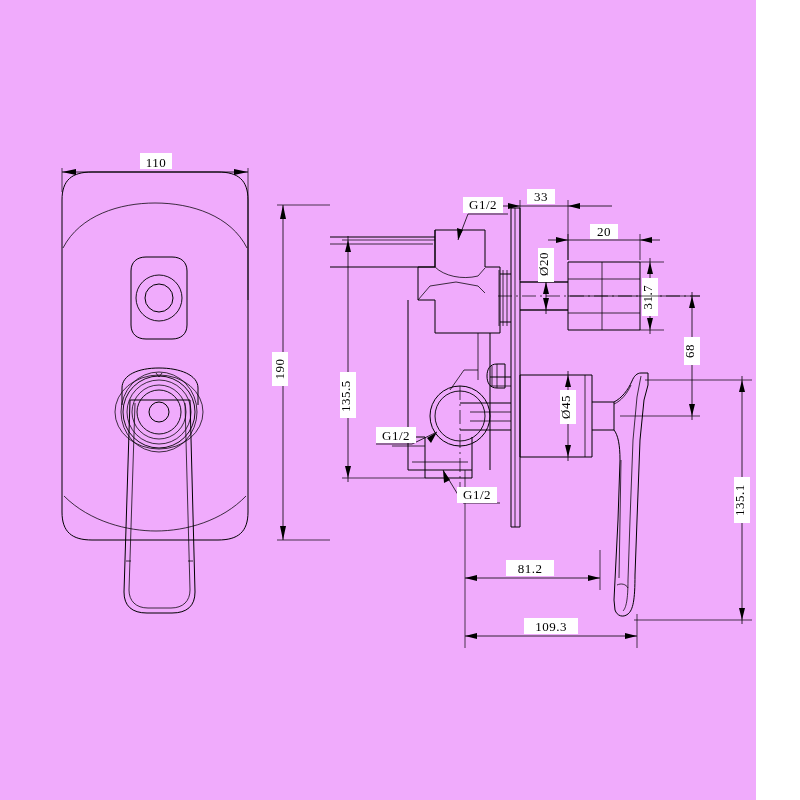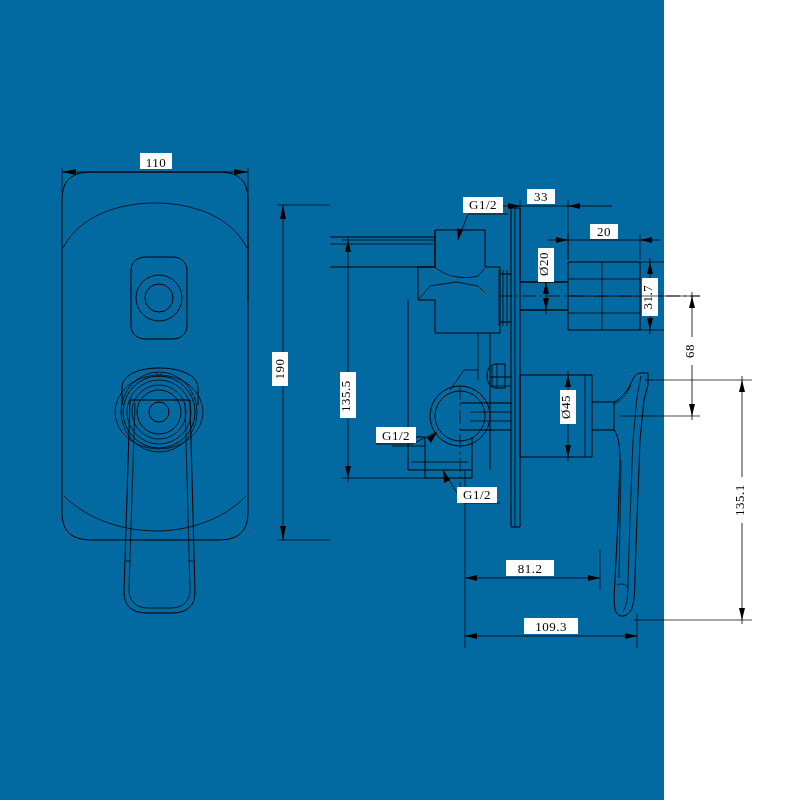--- a/index.html
+++ b/index.html
@@ -2,21 +2,21 @@
 <html><head>
 <meta charset="utf-8">
 <title>Technical Drawing</title>
 <style>
   html,body{margin:0;padding:0;background:#ffffff;}
   body{
     width:800px;height:800px;overflow:hidden;
     font-family:"Liberation Serif", serif;
     color:#000000;
   }
-  #sheet{position:relative;width:664px;height:800px;background:#0369a1;}
+  #sheet{position:relative;width:756px;height:800px;background:#f0abfc;}
   #sheet svg{display:block;width:800px;height:800px;}
   .ln{stroke:#000;fill:none;stroke-width:1;}
   .thin{stroke:#000;fill:none;stroke-width:0.9;}
   .hair{stroke:#000;fill:none;stroke-width:0.75;}
   .dim{stroke:#000;fill:none;stroke-width:0.8;}
   .ext{stroke:#000;fill:none;stroke-width:0.7;}
   .ctr{stroke:#000;fill:none;stroke-width:0.7;stroke-dasharray:14 4 2 4;}
   text{font-family:"Liberation Serif", serif;fill:#000;}
   .dtxt{font-size:13px;letter-spacing:0.5px;}
   .ltxt{font-size:13px;letter-spacing:0.5px;}

